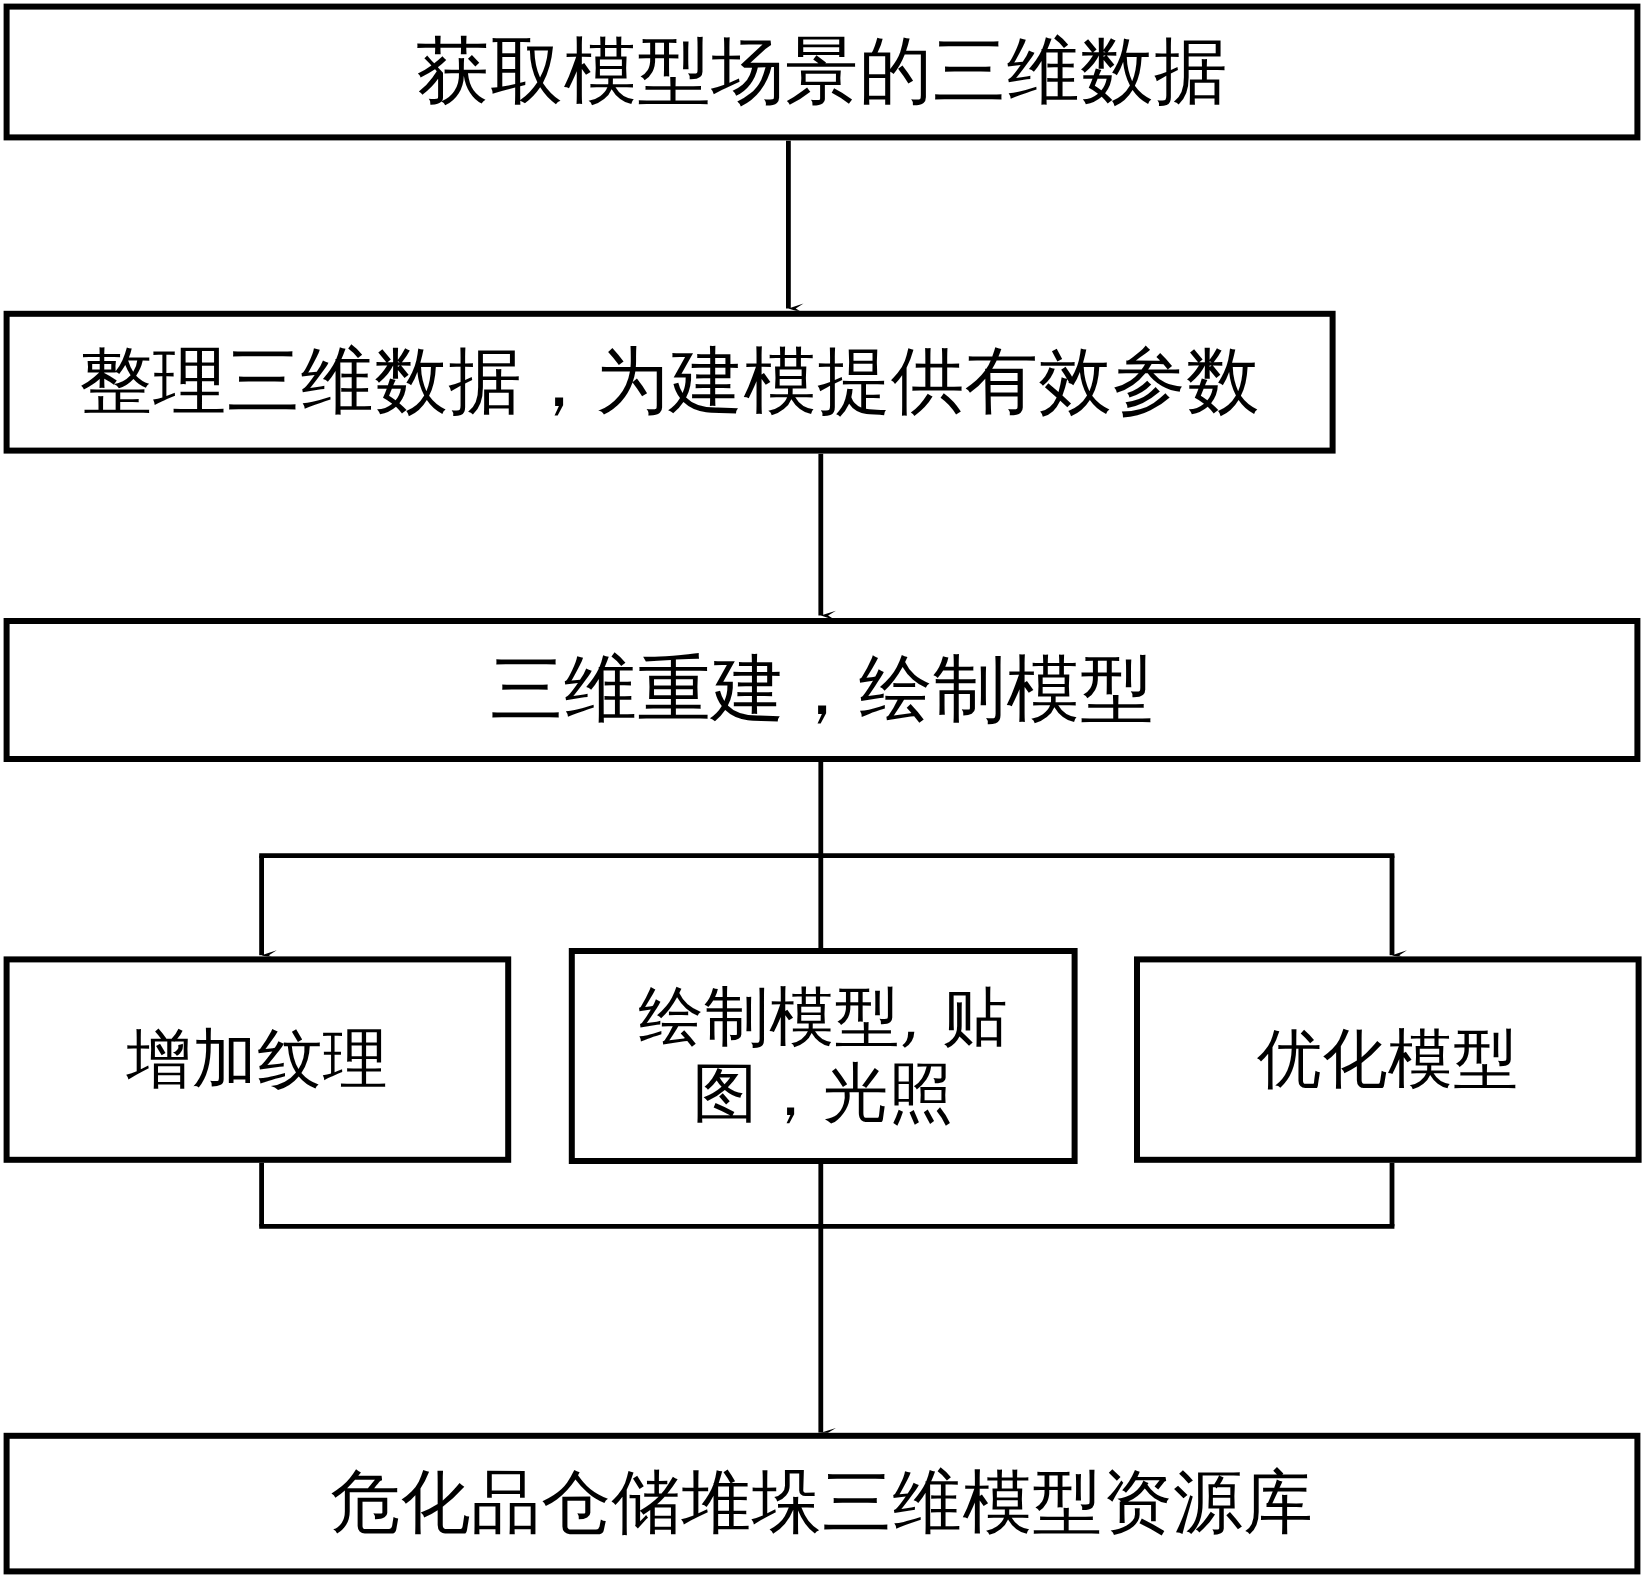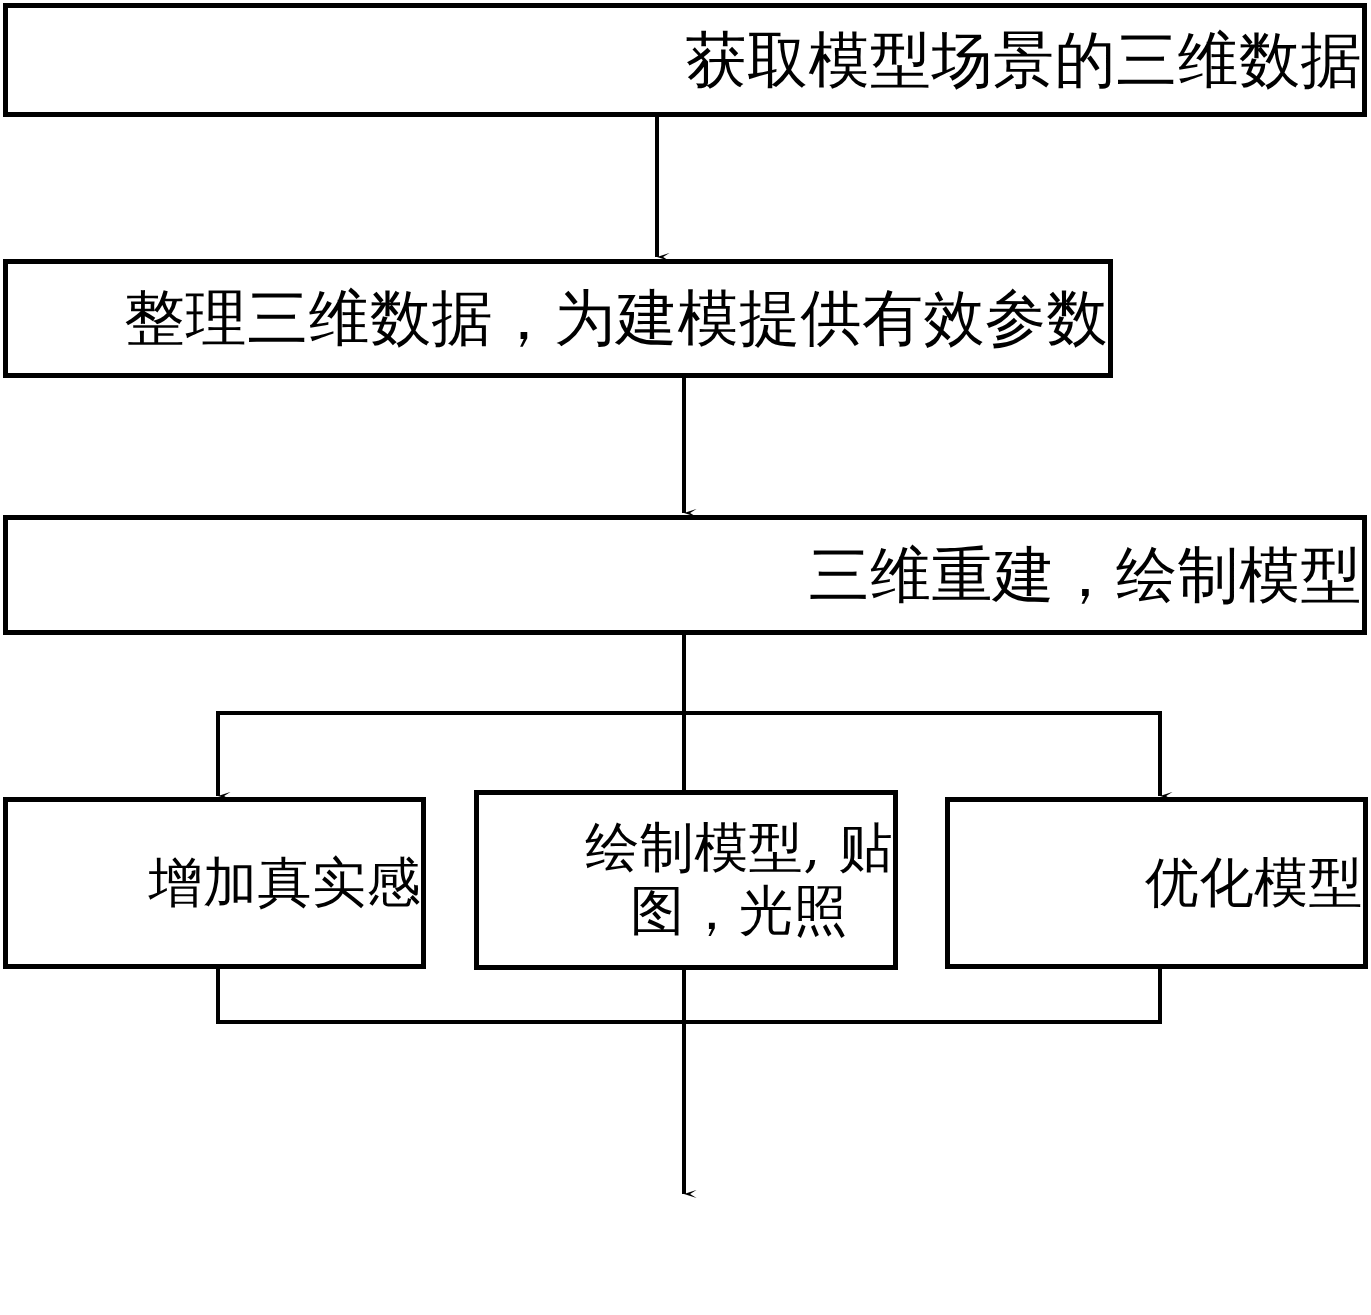--- a/index.html
+++ b/index.html
@@ -18,21 +18,21 @@
     background: #ffffff;
     overflow: hidden;
   }
   .node {
     position: absolute;
     box-sizing: border-box;
     border: 5px solid #000000;
     background: #ffffff;
     display: flex;
     align-items: center;
-    justify-content: flex-end;
+    justify-content: center;
     text-align: center;
   }
   .node .label {
     font-family: "DejaVu Serif", "Liberation Serif", serif;
     color: #000000;
     line-height: 1.16;
     white-space: pre-line;
     letter-spacing: 0.5px;
   }
   .node.wide .label   { font-size: 61px; }
@@ -86,26 +86,29 @@
 
   <div class="node wide" style="left:3px; top:259px; width:1110px; height:119px;">
     <span class="label">整理三维数据，为建模提供有效参数</span>
   </div>
 
   <div class="node wide" style="left:3px; top:515px; width:1364px; height:120px;">
     <span class="label">三维重建，绘制模型</span>
   </div>
 
   <div class="node branch" style="left:3px; top:797px; width:423px; height:172px;">
-    <span class="label">增加真实感</span>
+    <span class="label">增加纹理</span>
   </div>
 
   <div class="node branch" style="left:474px; top:790px; width:424px; height:180px;">
     <span class="label">绘制模型, 贴
 图，光照</span>
   </div>
 
   <div class="node branch" style="left:945px; top:797px; width:423px; height:172px;">
     <span class="label">优化模型</span>
   </div>
 
+  <div class="node result" style="left:3px; top:1194px; width:1364px; height:118px;">
+    <span class="label">危化品仓储堆垛三维模型资源库</span>
+  </div>
 
 </div>
 
 </body></html>

